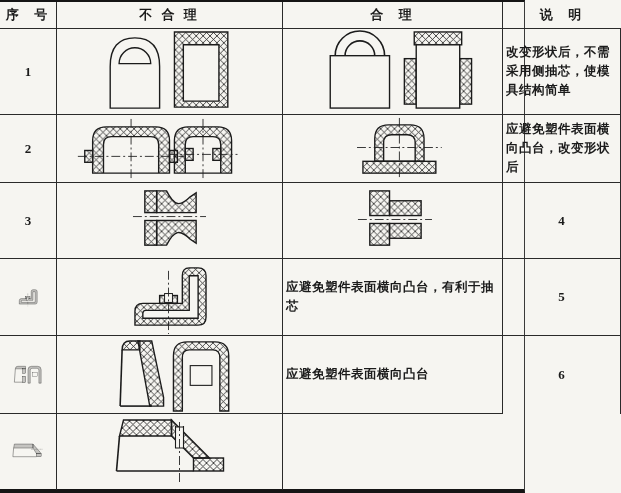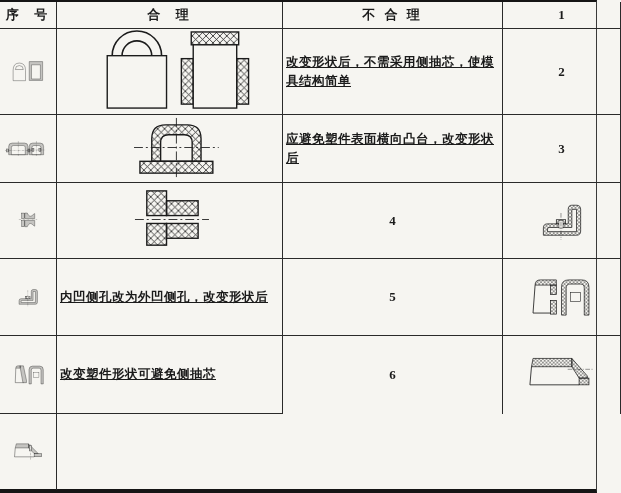--- a/index.html
+++ b/index.html
@@ -9,21 +9,21 @@
     background:#f6f5f1;
     font-family:"Liberation Serif","DejaVu Serif",serif;
     color:#1b1b1b;
     box-sizing:border-box;
     overflow:hidden;
   }
   .tbl{
     display:grid;
     grid-template-columns:57px 226px 220px 118px;
     grid-template-rows:27px 86px 68px 76px 77px 78px 76px;
-    width:597px;height:493px;
+    width:525px;height:493px;
     box-sizing:border-box;
     border-top:2px solid #151515;
     border-bottom:4px solid #151515;
     border-right:1px solid #3a3a3a;
   }
   .cell{
     box-sizing:border-box;
     border-right:1px solid #2a2a2a;
     border-bottom:1px solid #2a2a2a;
     display:flex;align-items:center;justify-content:center;
@@ -35,41 +35,41 @@
     font-size:13px;font-weight:bold;
     letter-spacing:3px;white-space:pre;
   }
   .serial{font-size:13px;font-weight:bold;}
   .note{
     align-items:center;justify-content:flex-start;
     padding:2px 2px 2px 3px;
     font-size:12.5px;font-weight:bold;
     line-height:19px;letter-spacing:0.5px;
     text-align:left;
-    text-decoration:underline;
   }
   .fig{width:100%;height:100%;display:block;}
   svg{display:block;}
   .ol{fill:none;stroke:#1b1b1b;stroke-width:1.6;}
   .olthin{fill:none;stroke:#1b1b1b;stroke-width:1.1;}
   .hx{fill:url(#xh);stroke:#1b1b1b;stroke-width:1.4;}
   .hxe{fill:url(#xh);stroke:#1b1b1b;stroke-width:1.4;fill-rule:evenodd;}
   .wh{fill:#f6f5f1;stroke:#1b1b1b;stroke-width:1.4;}
   .cl{fill:none;stroke:#222;stroke-width:0.9;stroke-dasharray:9 3 2 3;}
   .hole{fill:#f6f5f1;stroke:#1b1b1b;stroke-width:1;}
 </style>
 </head>
 <body>
 
 <div class="page">
 <div class="tbl">
 
   <div class="cell hdr">序  号</div>
+  <div class="cell hdr">不 合 理</div>
   <div class="cell hdr">合  理</div>
-  <div class="cell hdr">不 合 理</div>
+  <div class="cell hdr lastcol">说  明</div>
 
   <div class="cell serial">1</div>
   <div class="cell">
     <svg class="fig" viewBox="0 0 226 86">
       <defs>
         <pattern id="xh" patternUnits="userSpaceOnUse" width="7" height="7">
           <path d="M0 0 L7 7 M7 0 L0 7" stroke="#1b1b1b" stroke-width="0.8" fill="none"></path>
         </pattern>
       </defs>
       <path class="wh" d="M53 80 V38 Q53 9 78 9 Q103 9 103 38 V80 Z"></path>
@@ -145,21 +145,21 @@
     </svg>
   </div>
   <div class="cell">
     <svg class="fig" viewBox="0 0 220 77">
       <path class="hxe" d="M75 67 V53 Q75 45 83 45 H123 V17 Q123 9 130 9 H139 Q147 9 147 17 V59 Q147 67 139 67 Z M83 60 V55 Q83 52 86 52 H130 V17 H139 V60 Z"></path>
       <rect class="hx" x="100" y="37" width="18" height="8" stroke-width="1.1"></rect>
       <rect class="hole" x="105" y="35" width="8" height="9"></rect>
       <path class="cl" d="M109 12 V76"></path>
     </svg>
   </div>
-  <div class="cell note">内凹侧孔改为外凹侧孔，改变形状后</div>
+  <div class="cell note">应避免塑件表面横向凸台，有利于抽芯</div>
 
   <div class="cell serial">5</div>
   <div class="cell">
     <svg class="fig" viewBox="0 0 226 78">
       <path class="hx" d="M62 16 Q62 6 72 6 H103 V16 Z"></path>
       <rect class="hx" x="92" y="16" width="11" height="18"></rect>
       <rect class="hx" x="92" y="46" width="11" height="26"></rect>
       <path class="ol" d="M62 16 L58 70"></path>
       <path class="ol" d="M58 70 H92"></path>
       <path class="hxe" d="M113 74 V20 Q113 6 127 6 H152 Q166 6 166 20 V74 H157 V22 Q157 14 150 14 H129 Q122 14 122 22 V74 Z"></path>
@@ -169,21 +169,21 @@
   <div class="cell">
     <svg class="fig" viewBox="0 0 220 78">
       <path class="hx" d="M62 14 Q62 5 70 5 H80 V14 Z"></path>
       <path class="hx" d="M78 5 L92 5 L104 62 V71 H90 Z"></path>
       <path class="ol" d="M62 14 L60 71"></path>
       <path class="ol" d="M60 71 H92"></path>
       <path class="hxe" d="M114 76 V20 Q114 6 128 6 H156 Q170 6 170 20 V76 H161 V22 Q161 14 154 14 H130 Q123 14 123 22 V76 Z"></path>
       <rect class="olthin" x="131" y="30" width="22" height="20" stroke-width="2.2"></rect>
     </svg>
   </div>
-  <div class="cell note">改变塑件形状可避免侧抽芯</div>
+  <div class="cell note">应避免塑件表面横向凸台</div>
 
   <div class="cell serial lastrow">6</div>
   <div class="cell lastrow">
     <svg class="fig" viewBox="0 0 226 76">
       <path class="hx" d="M58 6 H133 V22 H55 Z"></path>
       <path class="hx" d="M133 6 L163 40 V44 H147 L133 22 Z"></path>
       <rect class="hx" x="147" y="44" width="19" height="13"></rect>
       <path class="ol" d="M55 22 L52 57"></path>
       <path class="ol" d="M52 57 H147"></path>
       <path class="cl" d="M125 27 H175"></path>

